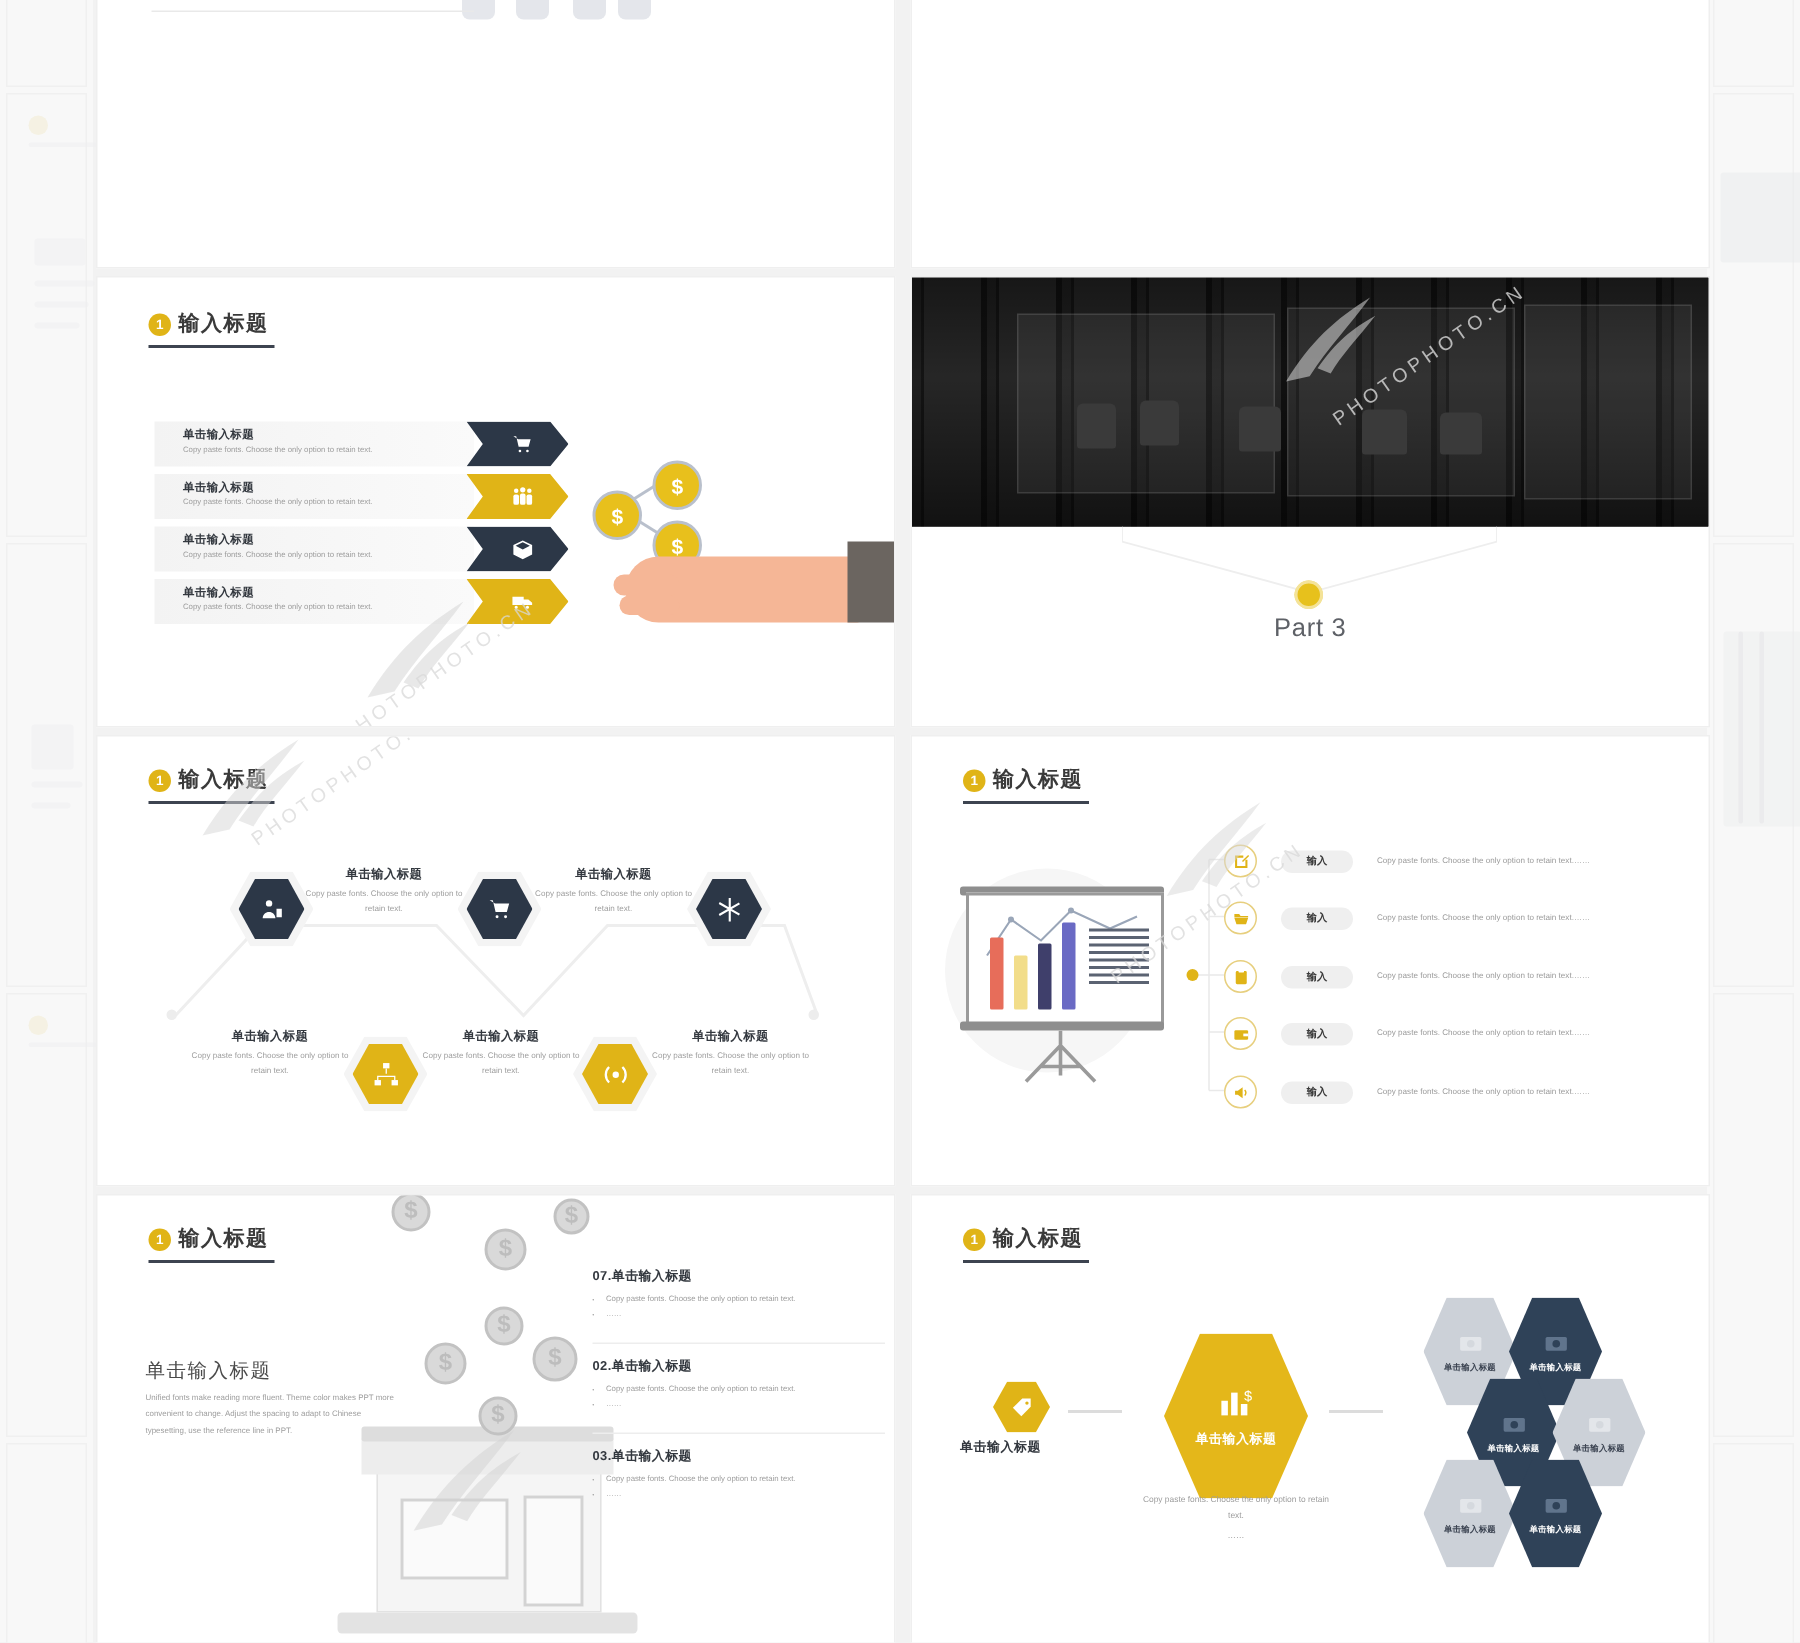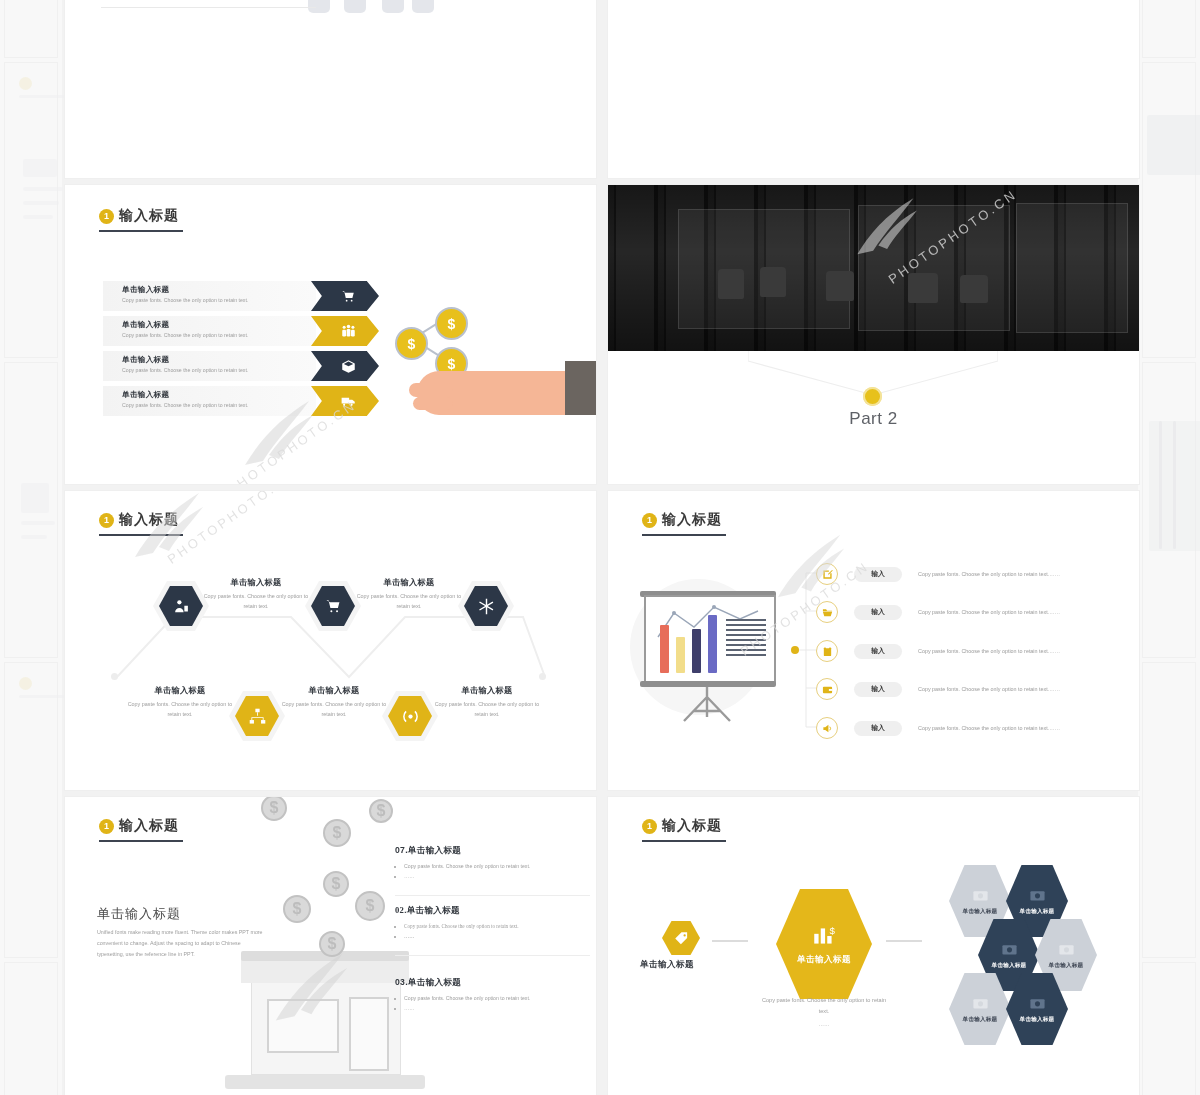--- a/index.html
+++ b/index.html
@@ -304,21 +304,21 @@
       <div class="chair" style="left:218px;top:86px;width:28px;height:30px;"></div>
       <div class="chair" style="left:300px;top:88px;width:30px;height:30px;"></div>
       <div class="chair" style="left:352px;top:90px;width:28px;height:28px;"></div>
     </div>
     <div class="vshape">
       <svg viewBox="0 0 250 48" preserveAspectRatio="none">
         <path d="M0 0 L0 10 L125 44 L250 10 L250 0" stroke="#eeeeee" stroke-width="1.2" fill="none"></path>
       </svg>
     </div>
     <div class="p3-coin"></div>
-    <div class="p3-t">Part 2</div>
+    <div class="p3-t">Part 3</div>
 
     <div class="wmbird" style="left:240px;top:8px;">
       <svg width="80" height="70" viewBox="0 0 90 80">
           <path d="M10 70 C28 40 48 22 74 6 C58 28 42 44 28 66 Z M34 60 C48 40 60 30 78 20 C64 38 52 50 44 64 Z" fill="#e9e9e9"></path>
         </svg>
     </div>
     <div class="wm" style="left:268px;top:44px;color:#e6e6e6;">PHOTOPHOTO.CN</div>
   </div>
 
   <div class="slide">
@@ -527,29 +527,29 @@
     <div class="s7p">Unified fonts make reading more fluent. Theme color makes PPT more convenient to change. Adjust the spacing to adapt to Chinese typesetting, use the reference line in PPT.</div>
 
     <div class="s7item" style="top:48px;">
       <div class="n"><span>07.</span><span>单击输入标题</span></div>
       <ul>
           <li>Copy paste fonts. Choose the only option to retain text.</li>
           <li>……</li>
         </ul>
     </div>
     <div class="s7rule" style="top:98px;"></div>
-    <div class="s7item" style="top:108px;font-family:Liberation Serif, serif;">
+    <div class="s7item" style="top:108px;">
       <div class="n"><span>02.</span><span>单击输入标题</span></div>
       <ul>
           <li>Copy paste fonts. Choose the only option to retain text.</li>
           <li>……</li>
         </ul>
     </div>
     <div class="s7rule" style="top:158px;"></div>
-    <div class="s7item" style="top:168px;margin-top:12px;">
+    <div class="s7item" style="top:168px;">
       <div class="n"><span>03.</span><span>单击输入标题</span></div>
       <ul>
           <li>Copy paste fonts. Choose the only option to retain text.</li>
           <li>……</li>
         </ul>
     </div>
 
     <div class="wmbird" style="left:200px;top:150px;">
       <svg width="95" height="84" viewBox="0 0 90 80">
           <path d="M10 70 C28 40 48 22 74 6 C58 28 42 44 28 66 Z M34 60 C48 40 60 30 78 20 C64 38 52 50 44 64 Z" fill="#d2d2d2"></path>

